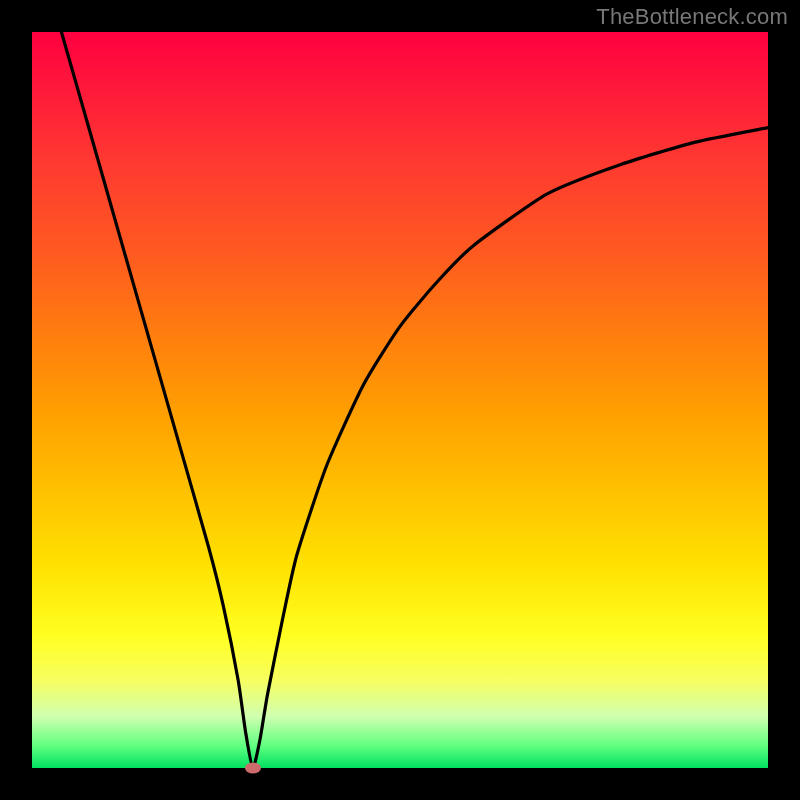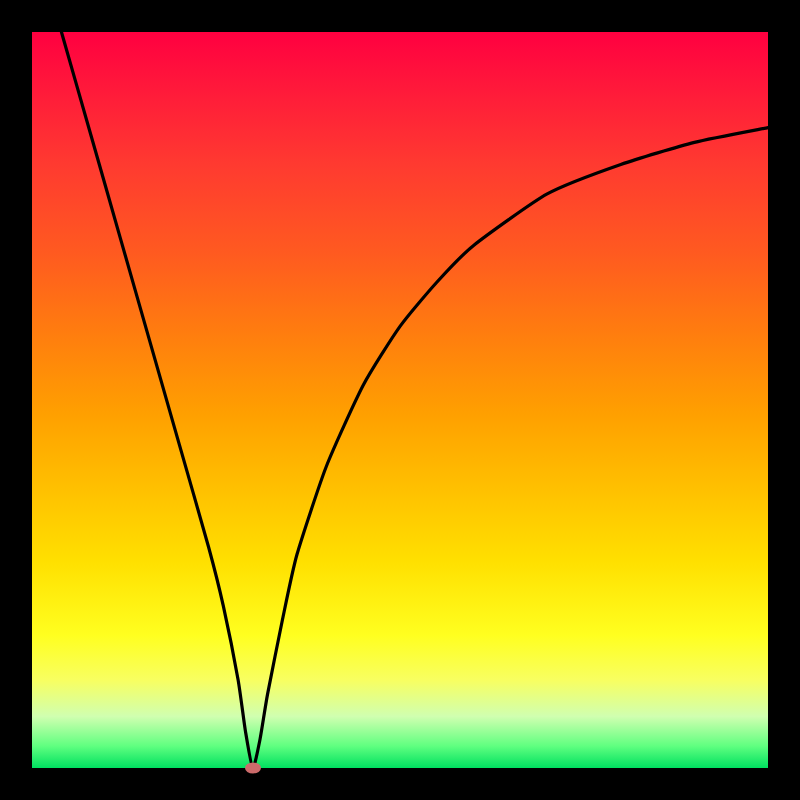--- a/index.html
+++ b/index.html
@@ -66,20 +66,21 @@
     background: #cc6b6b;
     border-radius: 50%;
     transform: translate(-50%, -50%);
     z-index: 5;
   }
 </style>
 </head>
 <body>
 
 <div class="frame">
+  <div class="watermark">TheBottleneck.com</div>
 
   <div class="plot-area">
     <svg class="curve" viewBox="0 0 736 736" preserveAspectRatio="none">
       <path id="curve-path" fill="none" stroke="#000" stroke-width="3.2" stroke-linejoin="round" stroke-linecap="round" d="M 29.44 0.00 C 32.38 10.30, 52.99 82.43, 58.88 103.04 C 64.77 123.65, 82.43 185.47, 88.32 206.08 C 94.21 226.69, 111.87 288.51, 117.76 309.12 C 123.65 329.73, 141.31 391.55, 147.20 412.16 C 153.09 432.77, 172.22 499.01, 176.64 515.20 C 181.06 531.39, 188.42 560.83, 191.36 574.08 C 194.30 587.33, 203.87 635.17, 206.08 647.68 C 208.29 660.19, 211.97 690.37, 213.44 699.20 C 214.91 708.03, 219.33 735.26, 220.80 736.00 C 222.27 736.74, 226.69 713.92, 228.16 706.56 C 229.63 699.20, 233.31 674.18, 235.52 662.40 C 237.73 650.62, 247.30 602.78, 250.24 588.80 C 253.18 574.82, 260.54 538.02, 264.96 522.56 C 269.38 507.10, 287.78 451.17, 294.40 434.24 C 301.02 417.31, 323.84 367.26, 331.20 353.28 C 338.56 339.30, 360.64 304.70, 368.00 294.40 C 375.36 284.10, 397.44 258.34, 404.80 250.24 C 412.16 242.14, 430.56 222.27, 441.60 213.44 C 452.64 204.61, 500.48 170.02, 515.20 161.92 C 529.92 153.82, 574.08 137.63, 588.80 132.48 C 603.52 127.33, 647.68 114.08, 662.40 110.40 C 677.12 106.72, 728.64 97.15, 736.00 95.68"></path>
     </svg>
     <div id="min-marker" class="marker" style="left: 220.8px; top: 736px;"></div>
   </div>
 </div>
 
 </body></html>

